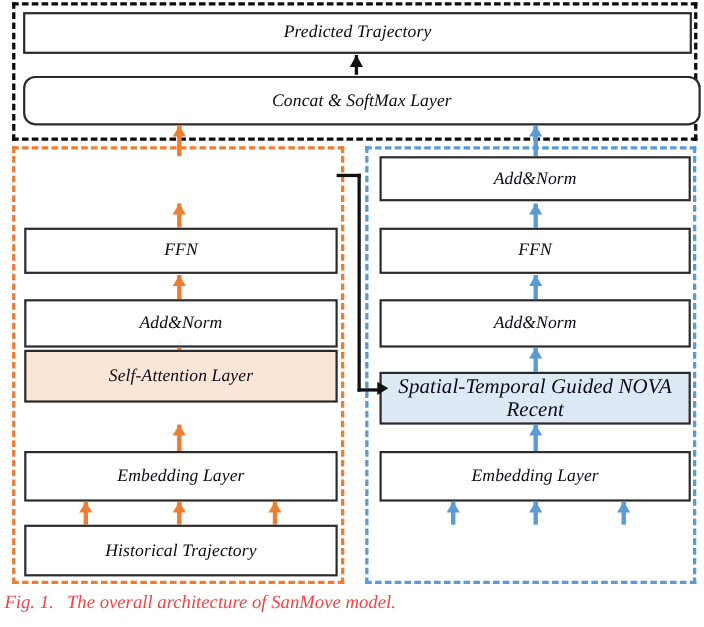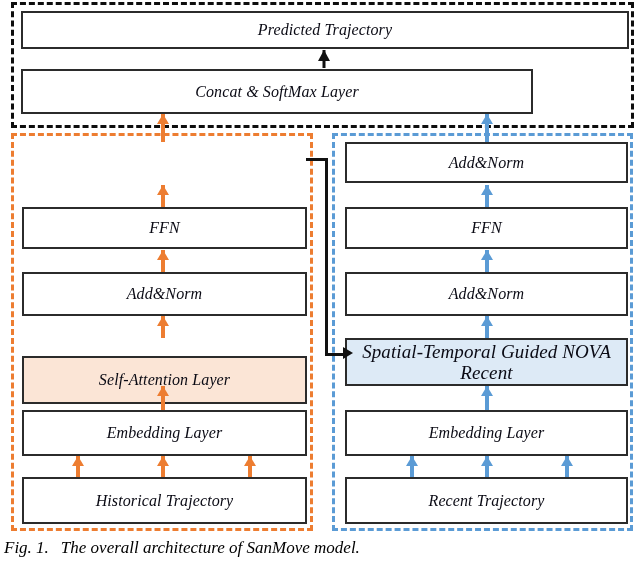--- a/index.html
+++ b/index.html
@@ -39,27 +39,27 @@
     line-height:1.12;
     letter-spacing:.1px;
     padding:0 4px;
   }
   .box.peach{background:#FBE5D6;}
   .box.bluefill{background:#DDEAF6;}
   .box .lbl{display:block;width:100%;}
 
   
   #box-predicted{left:21px;top:11px;width:608px;height:38px;}
-  #box-concat{left:21px;top:69px;width:512px;height:45px;}
+  #box-concat{left:21px;top:69px;width:616px;height:45px;border-radius:11px;}
 
   
   #box-avgpool{left:22px;top:142px;width:288px;height:41px;}
   #box-ffn-l{left:22px;top:207px;width:285px;height:42px;}
   #box-addnorm-l{left:22px;top:272px;width:285px;height:44px;}
-  #box-selfattn{left:22px;top:356px;width:285px;height:48px;}
+  #box-selfattn{left:22px;top:318px;width:285px;height:48px;}
   #box-embed-l{left:22px;top:410px;width:285px;height:46px;}
   #box-hist{left:22px;top:477px;width:285px;height:47px;}
 
   
   #box-addnorm-r2{left:345px;top:142px;width:283px;height:41px;}
   #box-ffn-r{left:345px;top:207px;width:283px;height:42px;}
   #box-addnorm-r1{left:345px;top:272px;width:283px;height:44px;}
   #box-nova{left:345px;top:338px;width:283px;height:48px;font-size:19px;}
   #box-embed-r{left:345px;top:410px;width:283px;height:46px;}
   #box-recent{left:345px;top:477px;width:283px;height:47px;}
@@ -86,21 +86,21 @@
   #connector .seg-h2{left:19px;top:195px;width:20px;height:3px;}
   #connector .ahead{
     position:absolute;left:37px;top:189px;width:0;height:0;
     border-top:6px solid transparent;border-bottom:6px solid transparent;
     border-left:10px solid #111111;
   }
 
   
   #caption{
     position:absolute;left:4px;top:538px;width:632px;
-    font-size:17px;color:#000000;
+    font-size:17px;color:#ef4444;
     white-space:pre;
   }
   #caption .figno{margin-right:12px;}
 </style>
 </head>
 <body>
 
 <div id="root">
 
   <div class="group group-top"></div>
@@ -224,23 +224,20 @@
   </div>
   <div class="arrow blue" style="left:480px;top:456px;width:14px;height:21px;">
     <div class="shaft" style="height:21px;"></div>
       <div class="head"></div>
   </div>
   <div class="arrow blue" style="left:560px;top:456px;width:14px;height:21px;">
     <div class="shaft" style="height:21px;"></div>
       <div class="head"></div>
   </div>
 
-  <div class="box" id="box-recent">
-    <span class="lbl">Recent Trajectory</span>
-  </div>
 
   <div id="connector">
     <div class="seg seg-h1"></div>
     <div class="seg seg-v"></div>
     <div class="seg seg-h2"></div>
     <div class="ahead"></div>
   </div>
 
   <div id="caption"><span class="figno">Fig. 1.</span><span>The overall architecture of SanMove model.</span></div>
 

